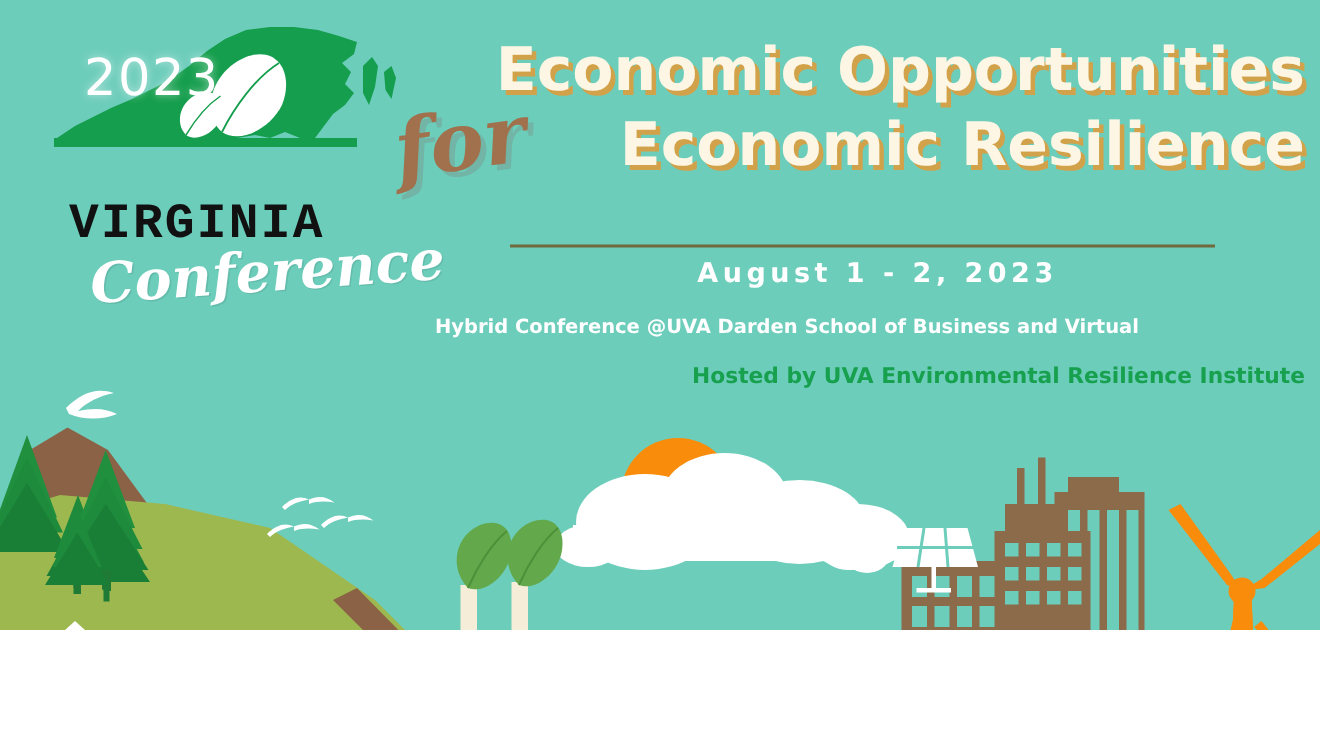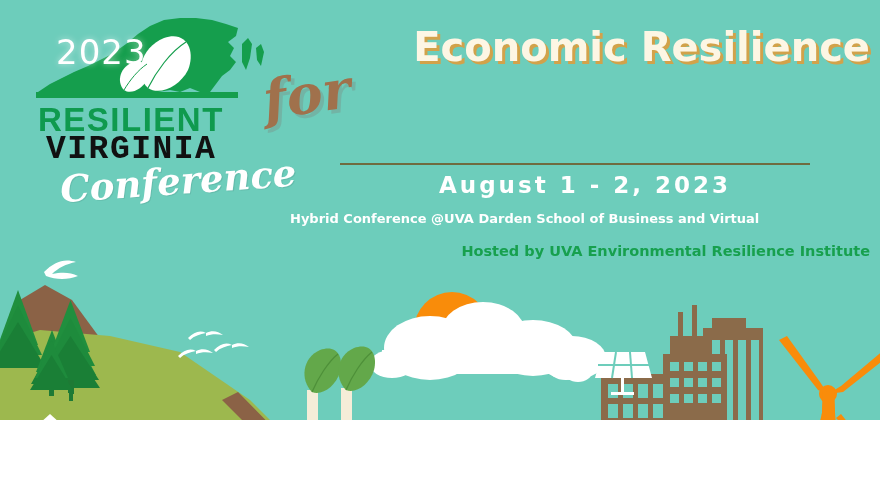--- a/index.html
+++ b/index.html
@@ -98,21 +98,21 @@
     position: absolute;
     left: 340px; top: 163px;
     width: 470px; height: 2px;
     background: #6F6B3F;
   }
   #date-line {
     position: absolute;
     left: 300px; top: 172px;
     width: 570px;
     text-align: center;
-    font-size: 23px;
+    font-size: 18px;
     font-weight: bold;
     color: #FFFFFF;
     letter-spacing: 3px;
     font-family: "DejaVu Sans", sans-serif;
   }
   #venue-line {
     position: absolute;
     left: 290px; top: 211px;
     width: 590px;
     text-align: left;
@@ -527,26 +527,26 @@
                  C 150 72 130 82 118 74 Z" fill="#FFFFFF"></path>
         <path d="M 118 74 C 126 58 140 38 156 28" stroke="#159E4D" stroke-width="1.2" fill="none"></path>
       </g>
       <g>
         <path d="M 94 76 C 86 68 90 52 104 48 C 116 45 122 56 117 66
                  C 112 75 101 81 94 76 Z" fill="#FFFFFF"></path>
         <path d="M 94 76 C 100 66 108 56 117 50" stroke="#159E4D" stroke-width="1" fill="none"></path>
       </g>
     </svg>
     <div id="logo-year">2023</div>
-    <div id="logo-resilient">RESILIENT</div>
     <div id="logo-virginia">VIRGINIA</div>
     <div id="logo-conference">Conference</div>
   </div>
 
   <div id="headline-block">
+    <div class="headline-line">Economic Opportunities</div>
     <div class="headline-line">Economic Resilience</div>
   </div>
   <div id="headline-for">for</div>
 
   <div id="divider"></div>
   <div id="date-line">August 1 - 2, 2023</div>
   <div id="venue-line">Hybrid Conference @UVA Darden School of Business and Virtual</div>
   <div id="host-line">Hosted by UVA Environmental Resilience Institute</div>
 
 </div>

